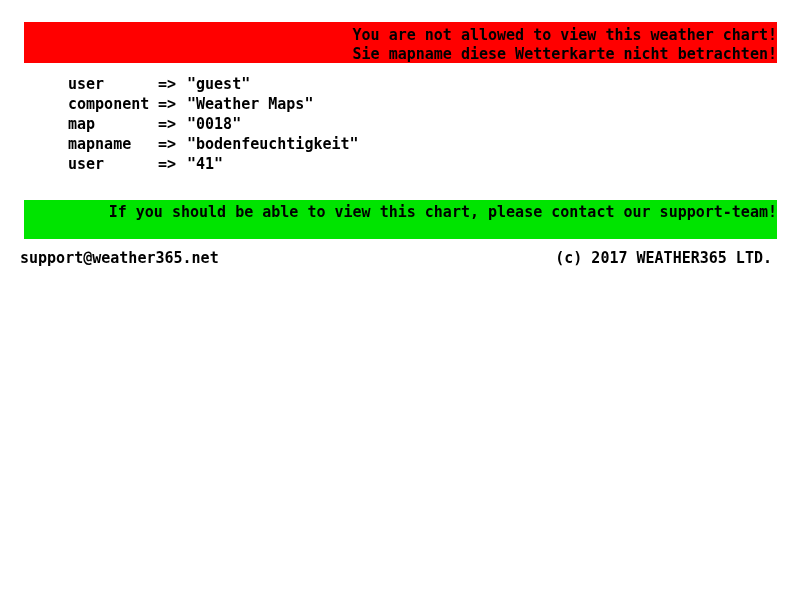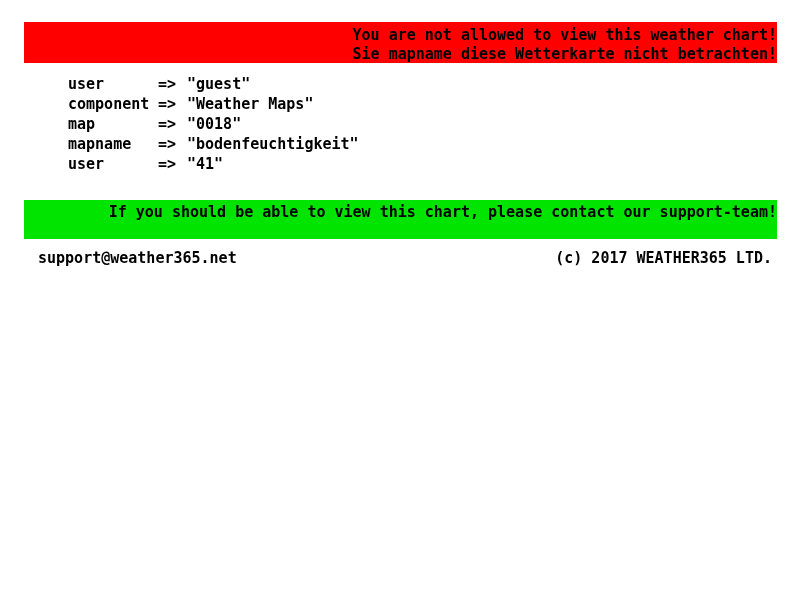--- a/index.html
+++ b/index.html
@@ -50,21 +50,21 @@
     display: flex;
     height: 20px;
     white-space: pre;
     margin-left: 30px;
   }
   .kv-key   { display: inline-block; width: 90px; }
   .kv-arrow { display: inline-block; width: 29px; }
   .kv-value { display: inline-block; }
   .footer {
     position: absolute;
-    left: 38px;
+    left: 20px;
     right: 28px;
     top: 248px;
     height: 20px;
     line-height: 20px;
     display: flex;
     justify-content: space-between;
     white-space: nowrap;
   }
 </style>
 </head>

